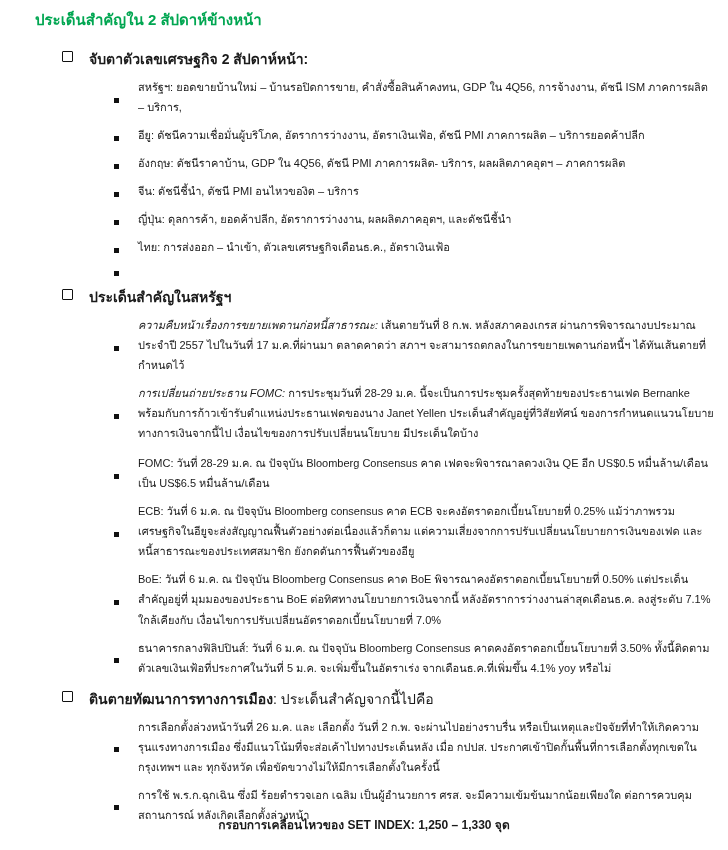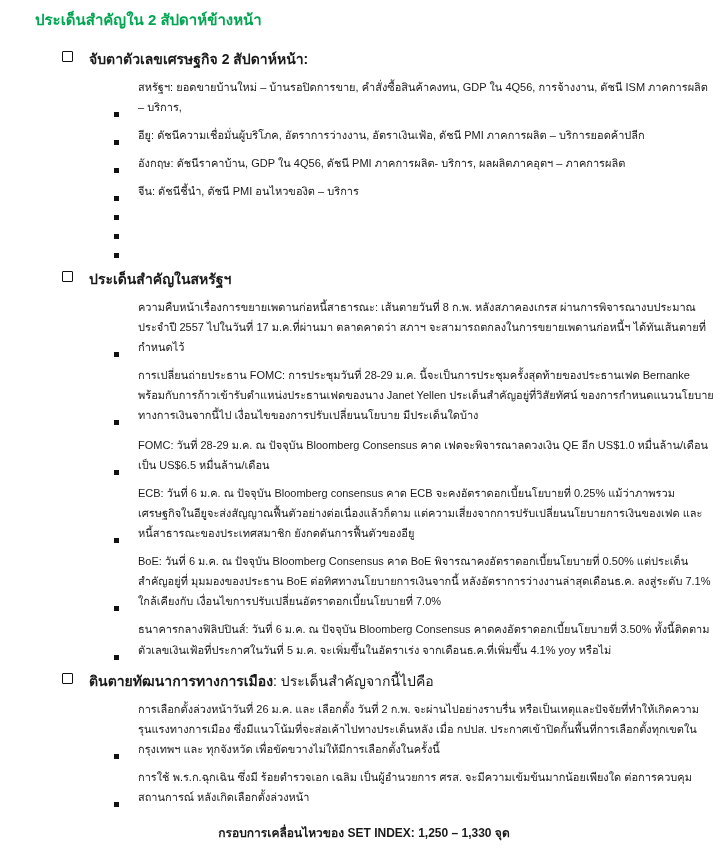--- a/index.html
+++ b/index.html
@@ -15,28 +15,28 @@
   }
   .section{margin-bottom:10px;}
   .sec-head{display:flex;align-items:flex-start;margin:0 0 6px 48px;}
   .chk{
     flex:0 0 auto;width:9px;height:9px;border:1.6px solid #111;border-radius:1px;
     margin:3px 16px 0 0;background:#fff;
   }
   .sec-head-text{font-size:14px;line-height:1.65;max-width:620px;}
   .sec-head-text .b{font-weight:bold;}
   .items{margin-left:100px;}
-  .item{display:flex;align-items:flex-end;margin-bottom:8px;}
+  .item{display:flex;align-items:center;margin-bottom:8px;}
   .sq{
     flex:0 0 auto;width:5px;height:5px;background:#111;margin:6px 19px 0 0;
   }
   .item-text{font-size:11px;line-height:1.82;max-width:595px;}
-  .item-text .i{}
+  .item-text .i{font-style:italic;}
   .footer{
-    position:absolute;left:0;right:0;bottom:8px;
+    position:absolute;left:0;right:0;bottom:16px;
     text-align:center;font-size:12px;font-weight:bold;
   }
 </style>
 </head>
 <body>
 
 <div class="page">
 
   <h1 class="title" style="color: rgb(0, 166, 81);">ประเด็นสำคัญใน 2 สัปดาห์ข้างหน้า</h1>
 
@@ -57,23 +57,25 @@
       <div class="item">
           <span class="sq"></span>
           <div class="item-text">อังกฤษ: ดัชนีราคาบ้าน, GDP ใน 4Q56, ดัชนี PMI ภาคการผลิต- บริการ, ผลผลิตภาคอุตฯ – ภาคการผลิต</div>
         </div>
       <div class="item">
           <span class="sq"></span>
           <div class="item-text">จีน: ดัชนีชี้นำ, ดัชนี PMI อนไหวของิต – บริการ</div>
         </div>
       <div class="item">
           <span class="sq"></span>
+          <div class="item-text">ญี่ปุ่น: ดุลการค้า, ยอดค้าปลีก, อัตราการว่างงาน, ผลผลิตภาคอุตฯ, และดัชนีชี้นำ</div>
         </div>
       <div class="item">
           <span class="sq"></span>
+          <div class="item-text">ไทย: การส่งออก – นำเข้า, ตัวเลขเศรษฐกิจเดือนธ.ค., อัตราเงินเฟ้อ</div>
         </div>
       <div class="item">
           <span class="sq"></span>
         </div>
     </div>
   </div>
 
   <div class="section">
     <div class="sec-head">
       <span class="chk"></span>
@@ -88,21 +90,21 @@
           <span class="sq"></span>
           <div class="item-text"><span class="i">การเปลี่ยนถ่ายประธาน FOMC:</span><span> การประชุมวันที่ 28-29 ม.ค. นี้จะเป็นการประชุมครั้งสุดท้ายของประธานเฟด Bernanke พร้อมกับการก้าวเข้ารับตำแหน่งประธานเฟดของนาง Janet  Yellen ประเด็นสำคัญอยู่ที่วิสัยทัศน์ ของการกำหนดแนวนโยบายทางการเงินจากนี้ไป เงื่อนไขของการปรับเปลี่ยนนโยบาย มีประเด็นใดบ้าง</span></div>
         </div>
     </div>
   </div>
 
   <div class="section">
     <div class="items">
       <div class="item">
           <span class="sq"></span>
-          <div class="item-text">FOMC: วันที่ 28-29 ม.ค. ณ ปัจจุบัน Bloomberg Consensus คาด เฟดจะพิจารณาลดวงเงิน QE อีก US$1.0 หมื่นล้าน/เดือน เป็น US$6.5 หมื่นล้าน/เดือน</div>
+          <div class="item-text">FOMC: วันที่ 28-29 ม.ค. ณ ปัจจุบัน Bloomberg Consensus คาด เฟดจะพิจารณาลดวงเงิน QE อีก US$0.5 หมื่นล้าน/เดือน เป็น US$6.5 หมื่นล้าน/เดือน</div>
         </div>
       <div class="item">
           <span class="sq"></span>
           <div class="item-text">ECB: วันที่ 6 ม.ค. ณ ปัจจุบัน Bloomberg  consensus  คาด ECB  จะคงอัตราดอกเบี้ยนโยบายที่ 0.25% แม้ว่าภาพรวมเศรษฐกิจในอียูจะส่งสัญญาณฟื้นตัวอย่างต่อเนื่องแล้วก็ตาม แต่ความเสี่ยงจากการปรับเปลี่ยนนโยบายการเงินของเฟด และหนี้สาธารณะของประเทศสมาชิก ยังกดดันการฟื้นตัวของอียู</div>
         </div>
       <div class="item">
           <span class="sq"></span>
           <div class="item-text">BoE: วันที่ 6 ม.ค. ณ ปัจจุบัน Bloomberg  Consensus  คาด BoE  พิจารณาคงอัตราดอกเบี้ยนโยบายที่ 0.50% แต่ประเด็นสำคัญอยู่ที่ มุมมองของประธาน BoE ต่อทิศทางนโยบายการเงินจากนี้ หลังอัตราการว่างงานล่าสุดเดือนธ.ค. ลงสู่ระดับ 7.1% ใกล้เคียงกับ เงื่อนไขการปรับเปลี่ยนอัตราดอกเบี้ยนโยบายที่ 7.0%</div>
         </div>
       <div class="item">

